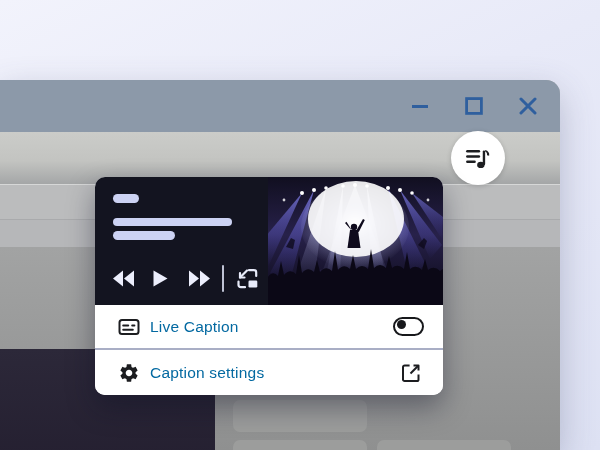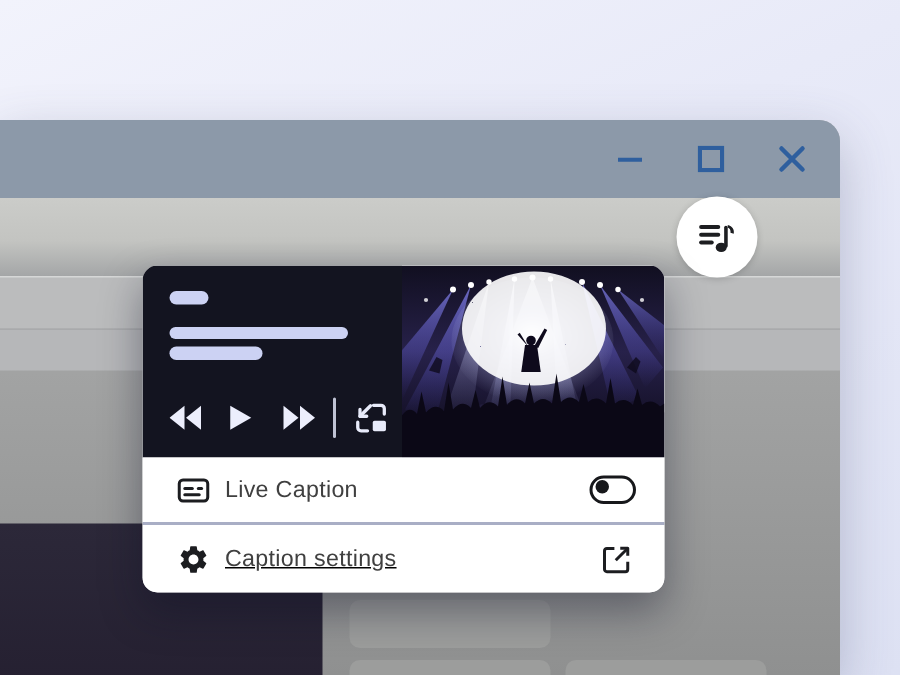--- a/index.html
+++ b/index.html
@@ -45,24 +45,24 @@
   .bar.b2{left:18px;top:41px;width:119px;height:8px;}
   .bar.b3{left:18px;top:54px;width:62px;height:9px;}
   .transport{position:absolute;left:18px;bottom:13px;display:flex;align-items:center;}
   .t-btn{display:block;}
   .vdiv{width:2px;height:27px;background:rgba(222,226,245,.85);border-radius:1px;}
   .artwork{flex:1;position:relative;}
   .artwork svg{display:block;width:100%;height:100%;}
 
   .cap-row{display:flex;align-items:center;background:#fff;position:relative;}
   .cap-row.r1{height:43px;}
-  .cap-row.r2{height:45px;text-decoration:underline;}
+  .cap-row.r2{height:45px;}
   .row-divider{height:2px;background:#a9aec5;}
   .row-icon{margin-left:23px;width:22px;height:22px;flex:0 0 auto;}
-  .row-label{margin-left:10px;font-size:15.5px;color:#404040;letter-spacing:.2px;}
+  .row-label{margin-left:10px;font-size:15.5px;color:#0369a1;letter-spacing:.2px;}
   .toggle{margin-left:auto;margin-right:19px;width:27px;height:15px;border:2px solid #17181b;
           border-radius:10px;position:relative;background:#fff;}
   .toggle .thumb{position:absolute;left:2px;top:1px;width:9px;height:9px;border-radius:50%;background:#17181b;}
   .trailing-icon{margin-left:auto;margin-right:21px;width:22px;height:22px;}
 </style>
 </head>
 <body>
 
 <div class="stage">
 

